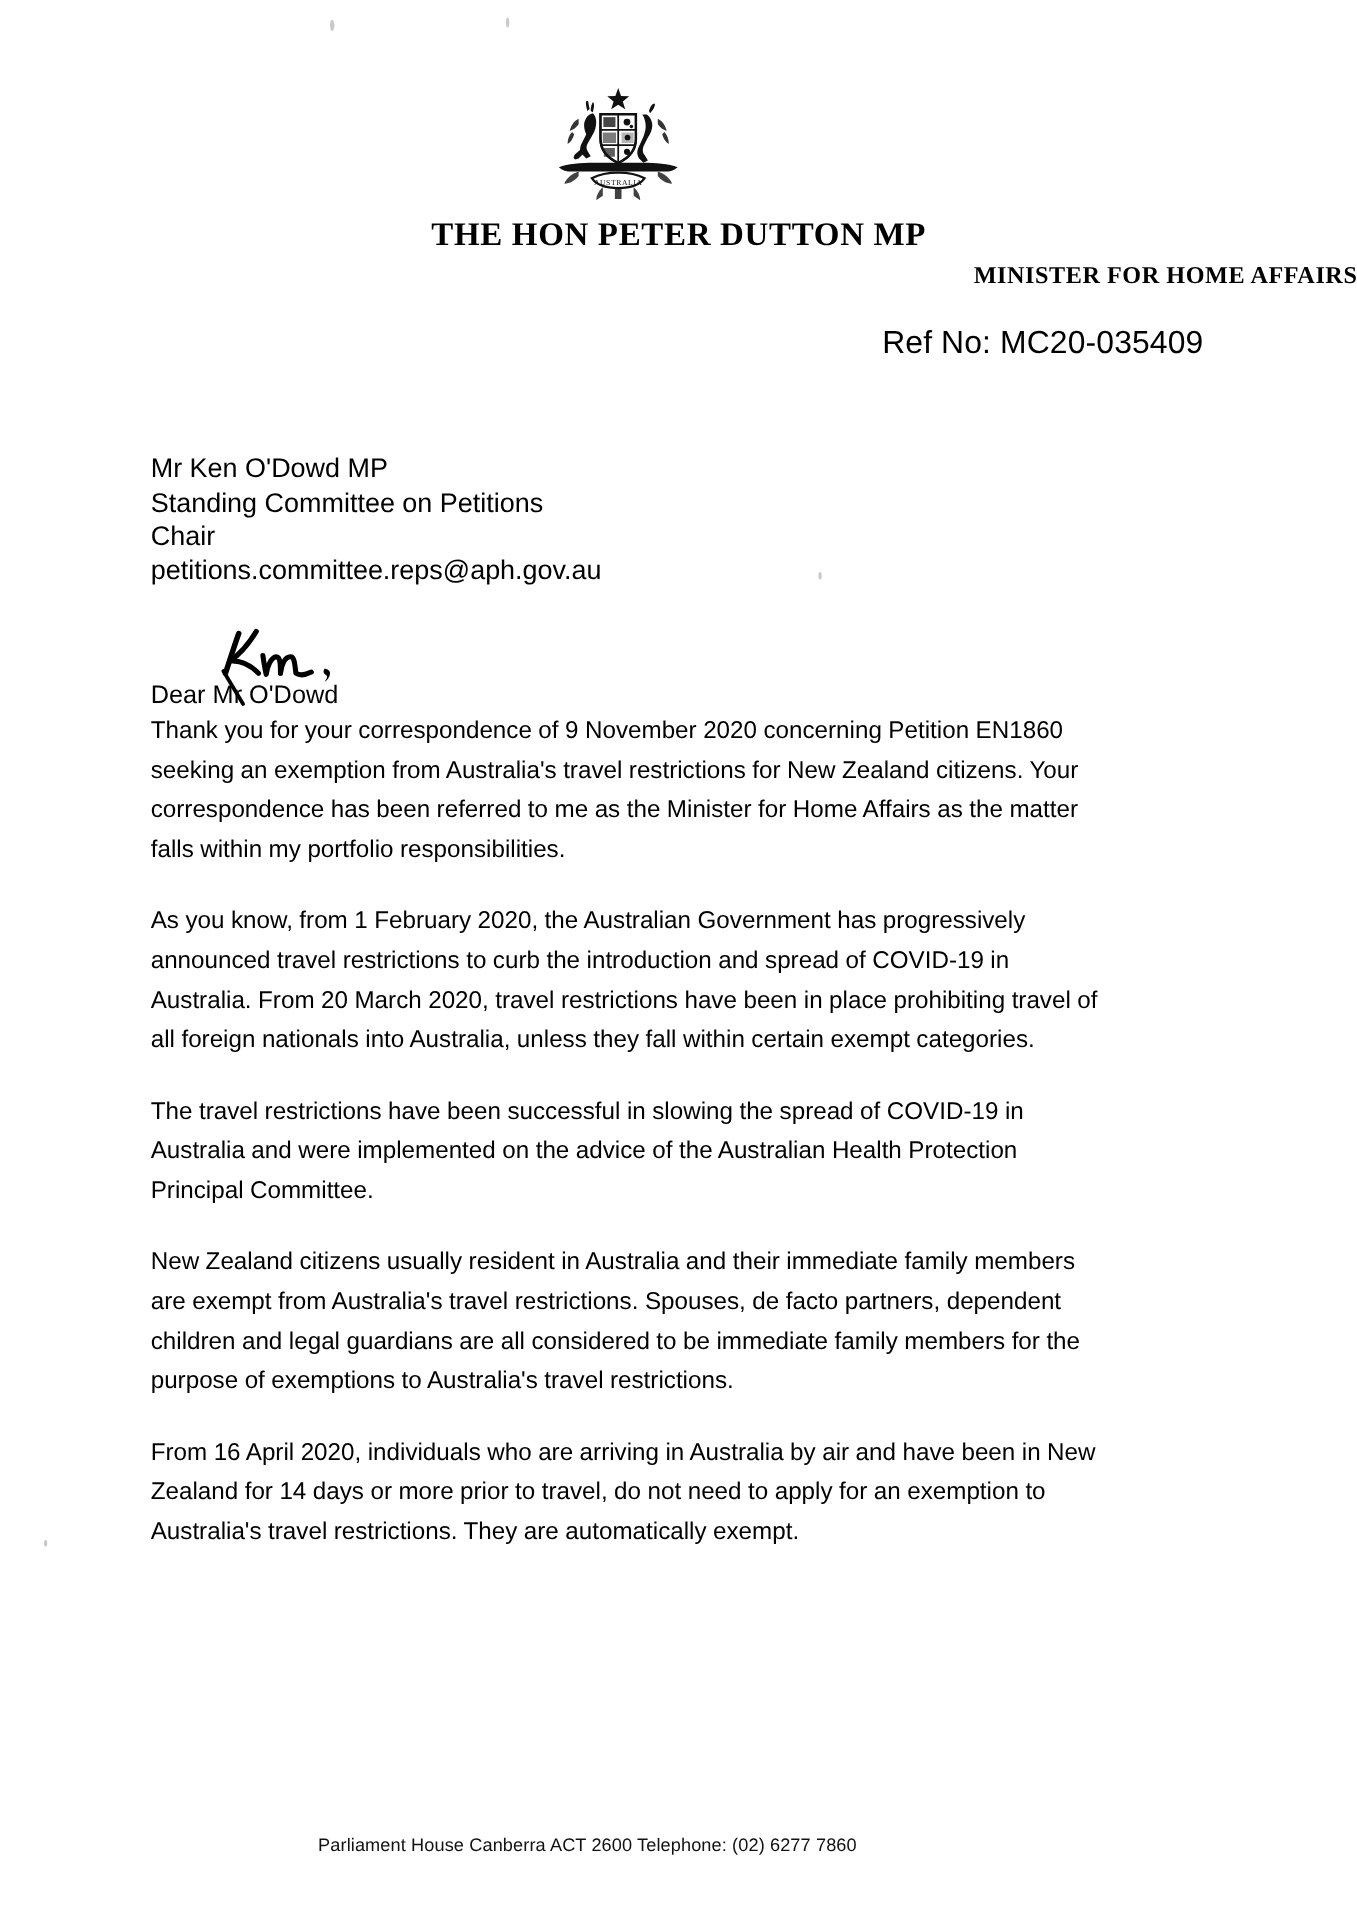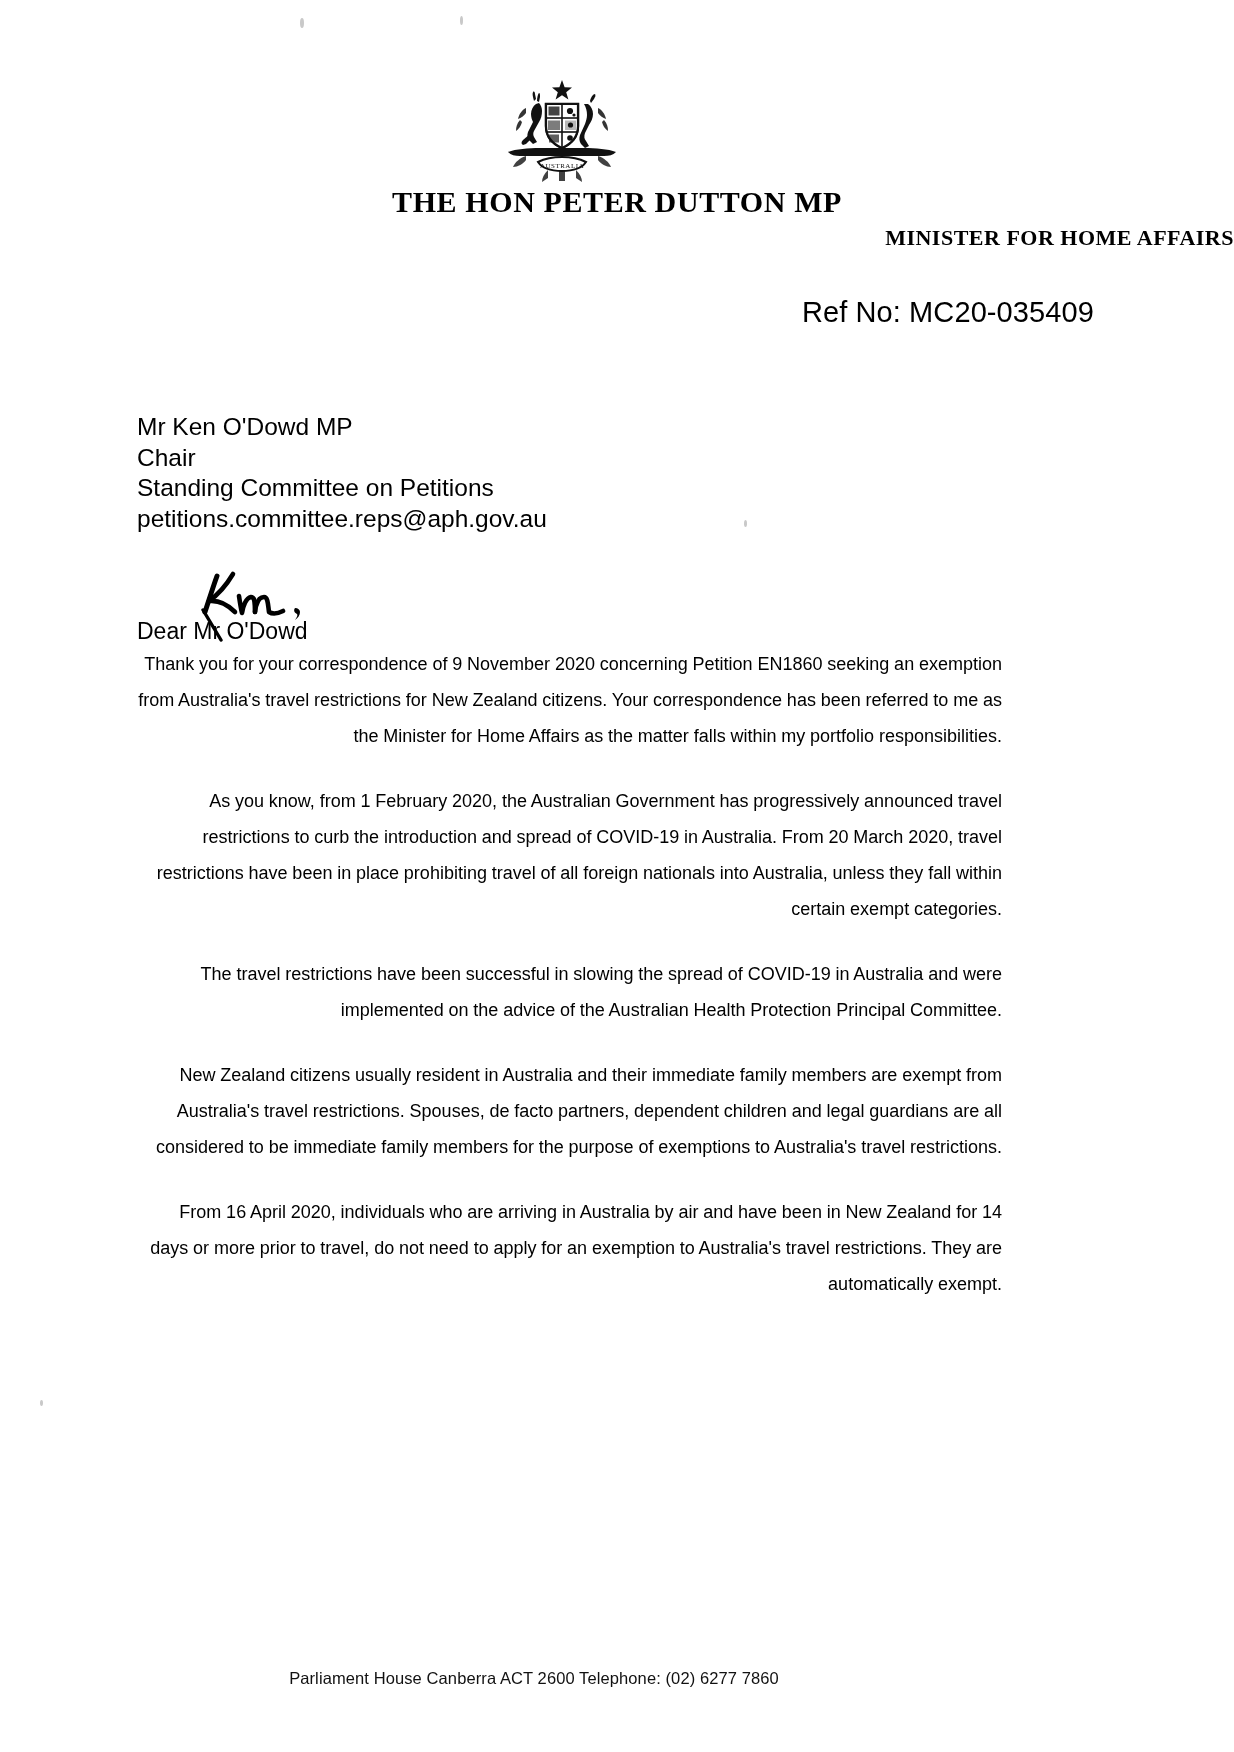--- a/index.html
+++ b/index.html
@@ -38,21 +38,21 @@
   }
   .crest {
     width: 152px;
     height: 108px;
     display: block;
   }
 
   
   .letterhead {
     position: absolute;
-    top: 184px;
+    top: 196px;
     left: 0;
     width: 1234px;
     text-align: center;
     font-family: "Liberation Serif", serif;
     font-weight: bold;
     color: #000;
   }
   .letterhead .line1 {
     font-size: 30px;
     letter-spacing: 0.6px;
@@ -113,23 +113,23 @@
     left: 60px;
     top: -8px;
     width: 42px;
     height: 34px;
     pointer-events: none;
   }
 
   p.para {
     margin: 0;
     margin-top: 29px;
-    font-size: 18px;
+    font-size: 22px;
     line-height: 36px;
-    text-align: right;
+    text-align: left;
     word-spacing: -0.2px;
   }
   p.para:first-of-type { margin-top: 0; }
 
   .body-start { margin-top: 58px; }
 
   
   .footer {
     position: absolute;
     bottom: 64px;
@@ -205,22 +205,22 @@
     <div class="line1">THE HON PETER DUTTON MP</div>
     <div class="line2">MINISTER FOR HOME AFFAIRS</div>
   </div>
 
   <div class="refno">Ref No: MC20-035409</div>
 
   <div class="content">
 
     <div>
       <div class="addr-line">Mr Ken O'Dowd MP</div>
+      <div class="addr-line">Standing Committee on Petitions</div>
       <div class="addr-line">Chair</div>
-      <div class="addr-line">Standing Committee on Petitions</div>
       <div class="addr-line">petitions.committee.reps@aph.gov.au</div>
     </div>
 
     <div class="salutation-block">
       
       <svg class="hand-note" viewBox="0 0 140 58" aria-hidden="true">
         <g fill="none" stroke="#000" stroke-linecap="round" stroke-linejoin="round">
           <path d="M10 46 C14 34 18 21 22 10" stroke-width="5"></path>
           <path d="M38 8 C32 18 24 28 14 35 C24 34 32 38 40 46" stroke-width="4.6"></path>
           <path d="M44 30 C45 37 46 43 47 47 C48 40 51 32 56 31 C60 31 60 38 60 46" stroke-width="4.6"></path>

